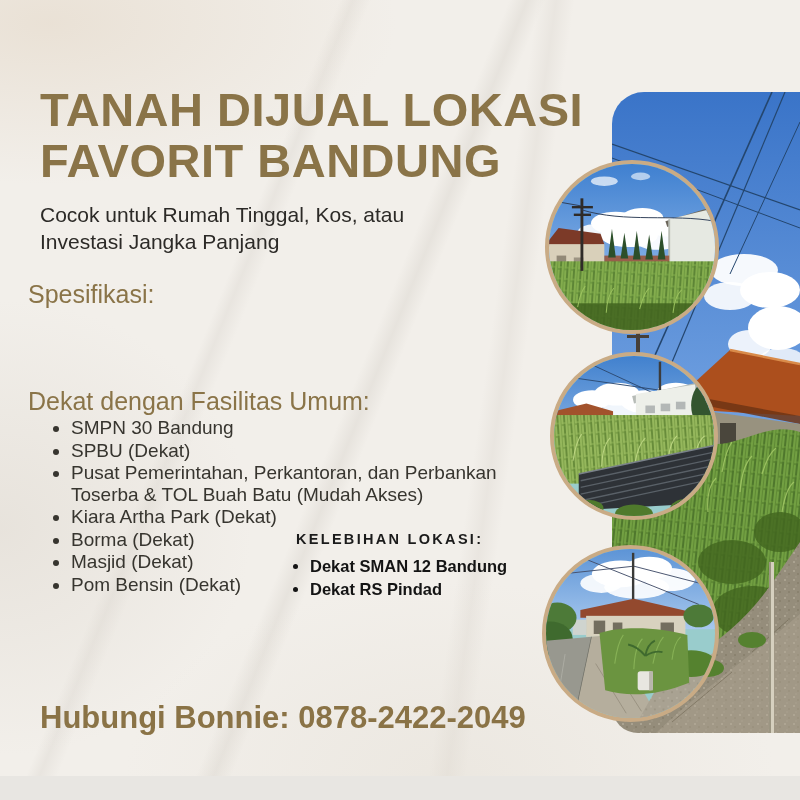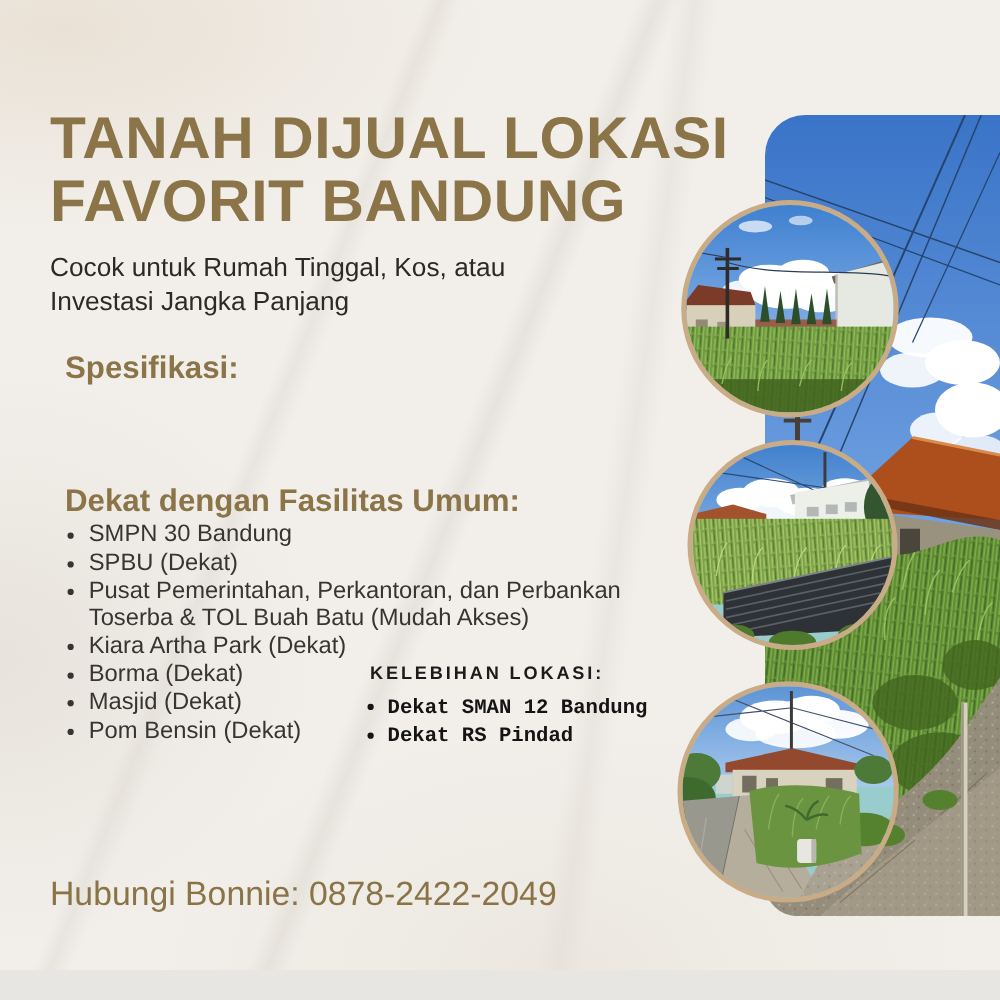--- a/index.html
+++ b/index.html
@@ -12,33 +12,33 @@
       radial-gradient(ellipse 420px 380px at 0% 68%, rgba(221,215,206,.5), transparent 60%),
       radial-gradient(ellipse 500px 300px at 55% 100%, rgba(226,220,210,.4), transparent 65%),
       linear-gradient(112deg, transparent 30%, rgba(208,203,196,.28) 31.2%, transparent 32.8%, transparent 45%, rgba(205,200,192,.3) 46.6%, transparent 48.2%),
       linear-gradient(98deg, transparent 58%, rgba(208,202,194,.25) 60%, transparent 62%);
     padding-left: 18px;
   }
   .title{position:absolute;left:40px;top:84px;margin:0;font-size:47px;line-height:51px;
     font-weight:bold;color:#8a7448;white-space:pre-line;letter-spacing:.5px;}
   .subtitle{position:absolute;left:40px;top:201px;margin:0;font-size:21px;line-height:27px;
     color:#2c2a27;white-space:pre-line;}
-  .gold-h{position:absolute;left:52px;margin:0;font-size:25px;font-weight:bold;color:#8a7448;}
+  .gold-h{position:absolute;left:28px;margin:0;font-size:25px;font-weight:normal;color:#8a7448;}
   .spec-h{top:280px;}
   .spec-lines{position:absolute;left:40px;top:315px;font-size:20px;line-height:24px;color:#333129;}
   .fac-h{top:387px;}
   .fac-list{position:absolute;left:40px;top:412px;width:438px;margin:5px;padding:0 0 0 26px;
     font-size:19px;line-height:21.5px;color:#37352f;}
   .fac-list li{margin:0 0 1px 0;}
   .adv{position:absolute;left:290px;top:531px;width:250px;}
   .adv-h{margin:0 0 9px 6px;font-size:14.5px;font-weight:bold;letter-spacing:2.3px;color:#1b1b1b;}
   .adv-list{margin:0;padding:0 0 0 20px;font-size:16.5px;font-weight:bold;line-height:20.5px;color:#141414;}
-  .adv-list li{margin:0 0 2px 0;font-family:Liberation Mono, monospace;}
+  .adv-list li{margin:0 0 2px 0;}
   .address{position:absolute;left:40px;top:665px;font-size:26px;color:#9a8350;}
-  .phone{position:absolute;left:40px;top:700px;font-size:27px;font-weight:normal;color:#8a7346;}
+  .phone{position:absolute;left:40px;top:700px;font-size:31px;font-weight:bold;color:#8a7346;}
   .bottom-bar{position:absolute;left:0;top:781px;width:800px;height:19px;background:#dcd1c1;}
   .photo-strip{position:absolute;left:612px;top:92px;width:188px;height:641px;
     border-radius:32px 0 0 26px;overflow:hidden;}
   .photo-strip svg{display:block;width:100%;height:100%;}
   .circle{position:absolute;border-radius:50%;border:4px solid #c9ab85;overflow:hidden;
     box-sizing:border-box;background:#9cc;}
   .circle svg{display:block;width:100%;height:100%;}
   .c1{left:545px;top:160px;width:174px;height:174px;}
   .c2{left:550px;top:352px;width:168px;height:168px;}
   .c3{left:542px;top:545px;width:177px;height:177px;}

